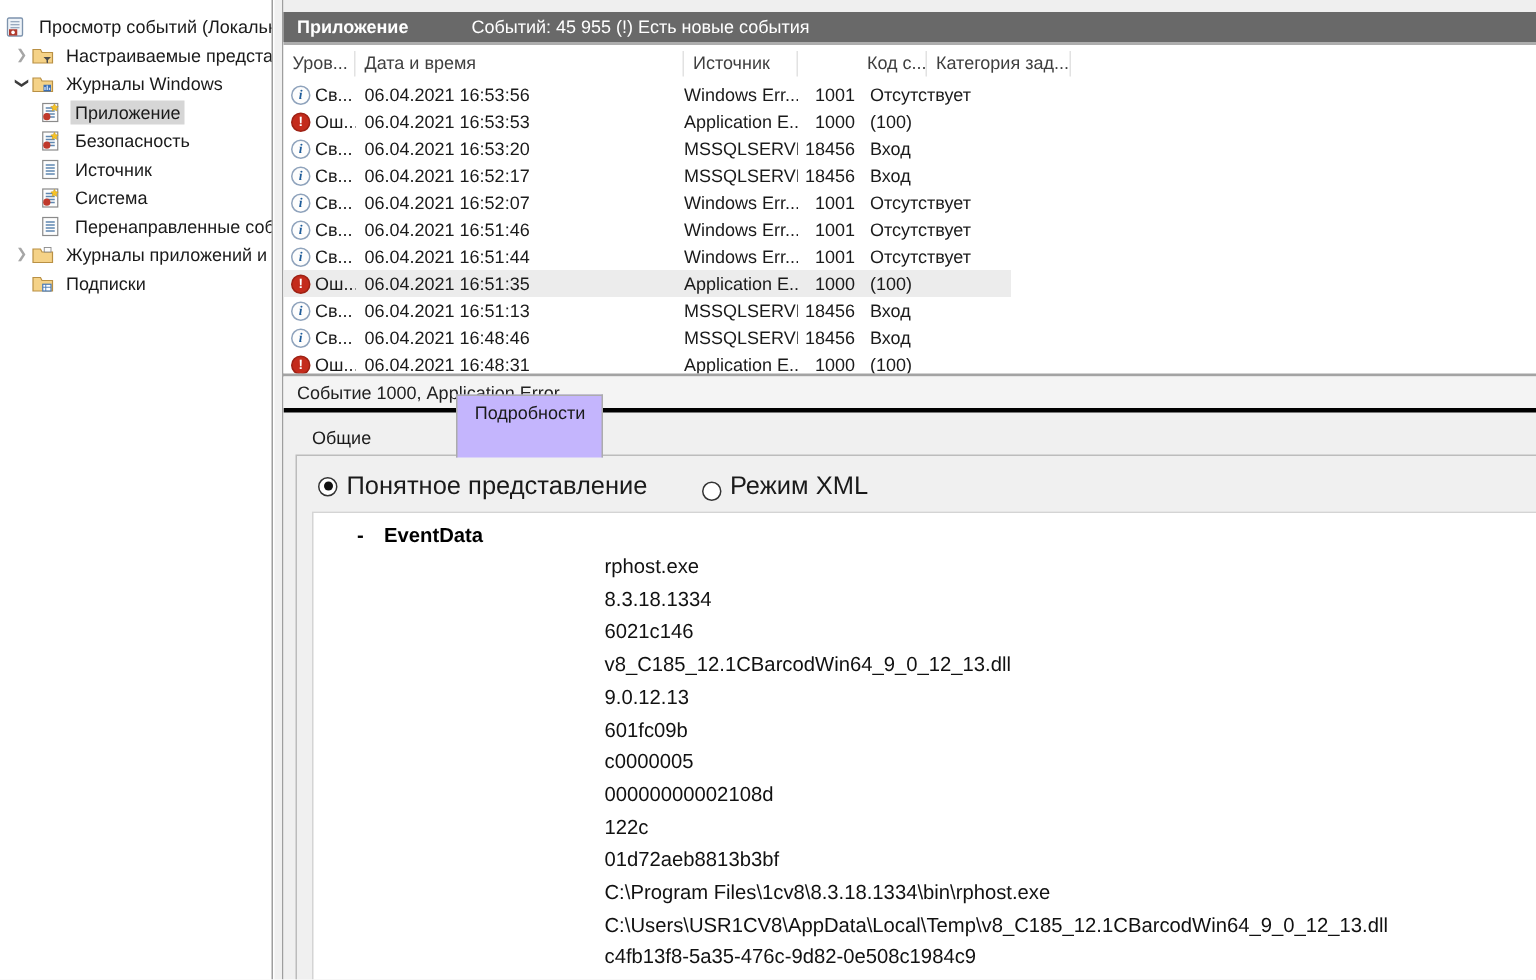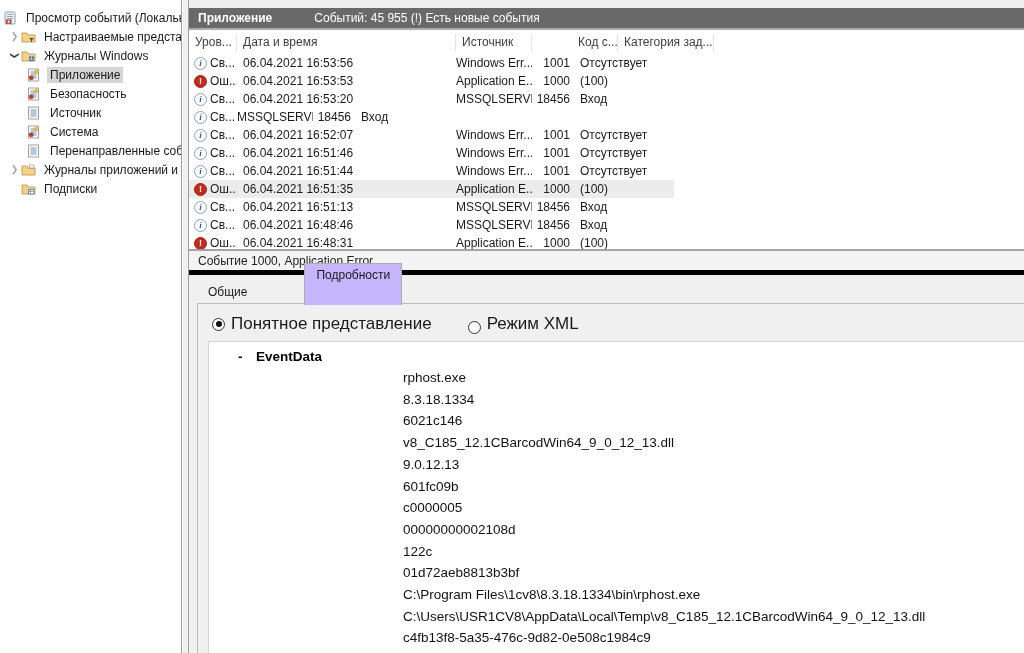--- a/index.html
+++ b/index.html
@@ -39,21 +39,21 @@
   .c-cat   { width:96px; flex:0 0 96px; padding-left:2px; overflow:hidden; }
   .th.c-level,.th.c-date,.th.c-source,.th.c-cat { padding-left:6px; text-align:left; }
   .th.c-code { text-align:left; padding-right:0;margin-left:40px; }
   .ico-round { width:13px; height:13px; flex:0 0 13px; border-radius:50%; display:flex; align-items:center; justify-content:center; font-size:9px; font-weight:bold; }
   .ico-info  { background:#fdfdfd; border:1px solid #8fa3bc; color:#1f5c99; font-family:"Liberation Serif", serif; font-style:italic; }
   .ico-error { background:#c42b1c; border:1px solid #9e2114; color:#fff; }
 
   
   .pane-divider { position:absolute; left:-1px; top:249px; right:0; height:2px; background:#a3a3a3; }
   .detail { position:absolute; left:0; top:251px; right:0; bottom:0; background:#f0f0f0; overflow:hidden; }
-  .detail-header { height:24px; background:#f4f4f4; border-bottom:5px solid #000000; display:flex; align-items:center; padding-left:9px; font-size:12px; color:#222; }
+  .detail-header { height:24px; background:#f4f4f4; border-bottom:3px solid #000000; display:flex; align-items:center; padding-left:9px; font-size:12px; color:#222; }
   .detail-tabs { position:absolute; left:10px; top:29px; height:24px; display:flex; align-items:flex-end; z-index:3; }
   .tab { font-size:12px; padding:3px 9px 5px; color:#1a1a1a; cursor:default; }
   .tab.active { background:#c4b5fd; border:1px solid #acacac; border-bottom:none; padding:4px 11px 23px; margin-bottom:-1px;margin-left:48px; }
   .tab-page { position:absolute; left:8px; right:-2px; top:52px; bottom:-2px; background:#f0f0f0; border:1px solid #bcbcbc; }
   .radio-row { display:flex; align-items:center; padding:10px 0 0 14px; font-size:17px; }
   .radio { width:13px; height:13px; border-radius:50%; border:1px solid #333; background:#fff; margin-right:6px; position:relative; flex:0 0 13px; }
   .radio.checked::after { content:""; position:absolute; left:2.5px; top:2.5px; width:6px; height:6px; border-radius:50%; background:#111; }
   .radio-lbl2 { margin-left:36px; display:flex; align-items:flex-end; }
   .white-box { position:absolute; left:10px; right:-2px; top:37px; bottom:-2px; background:#fff; border:1px solid #d4d4d4; overflow:hidden; }
   .ed-head { display:flex; align-items:baseline; margin:7px 0 0 29px; font-size:13.5px; font-weight:bold; color:#000; }
@@ -230,20 +230,21 @@
       <div class="c-source">MSSQLSERVER</div>
       <div class="c-code">18456</div>
       <div class="c-cat">Вход</div>
     </div>
 
     <div class="trow">
       <div class="c-level">
           <span class="ico-round ico-info">i</span>
           <span>Св...</span>
         </div>
+      <div class="c-date">06.04.2021 16:52:17</div>
       <div class="c-source">MSSQLSERVER</div>
       <div class="c-code">18456</div>
       <div class="c-cat">Вход</div>
     </div>
 
     <div class="trow">
       <div class="c-level">
           <span class="ico-round ico-info">i</span>
           <span>Св...</span>
         </div>

